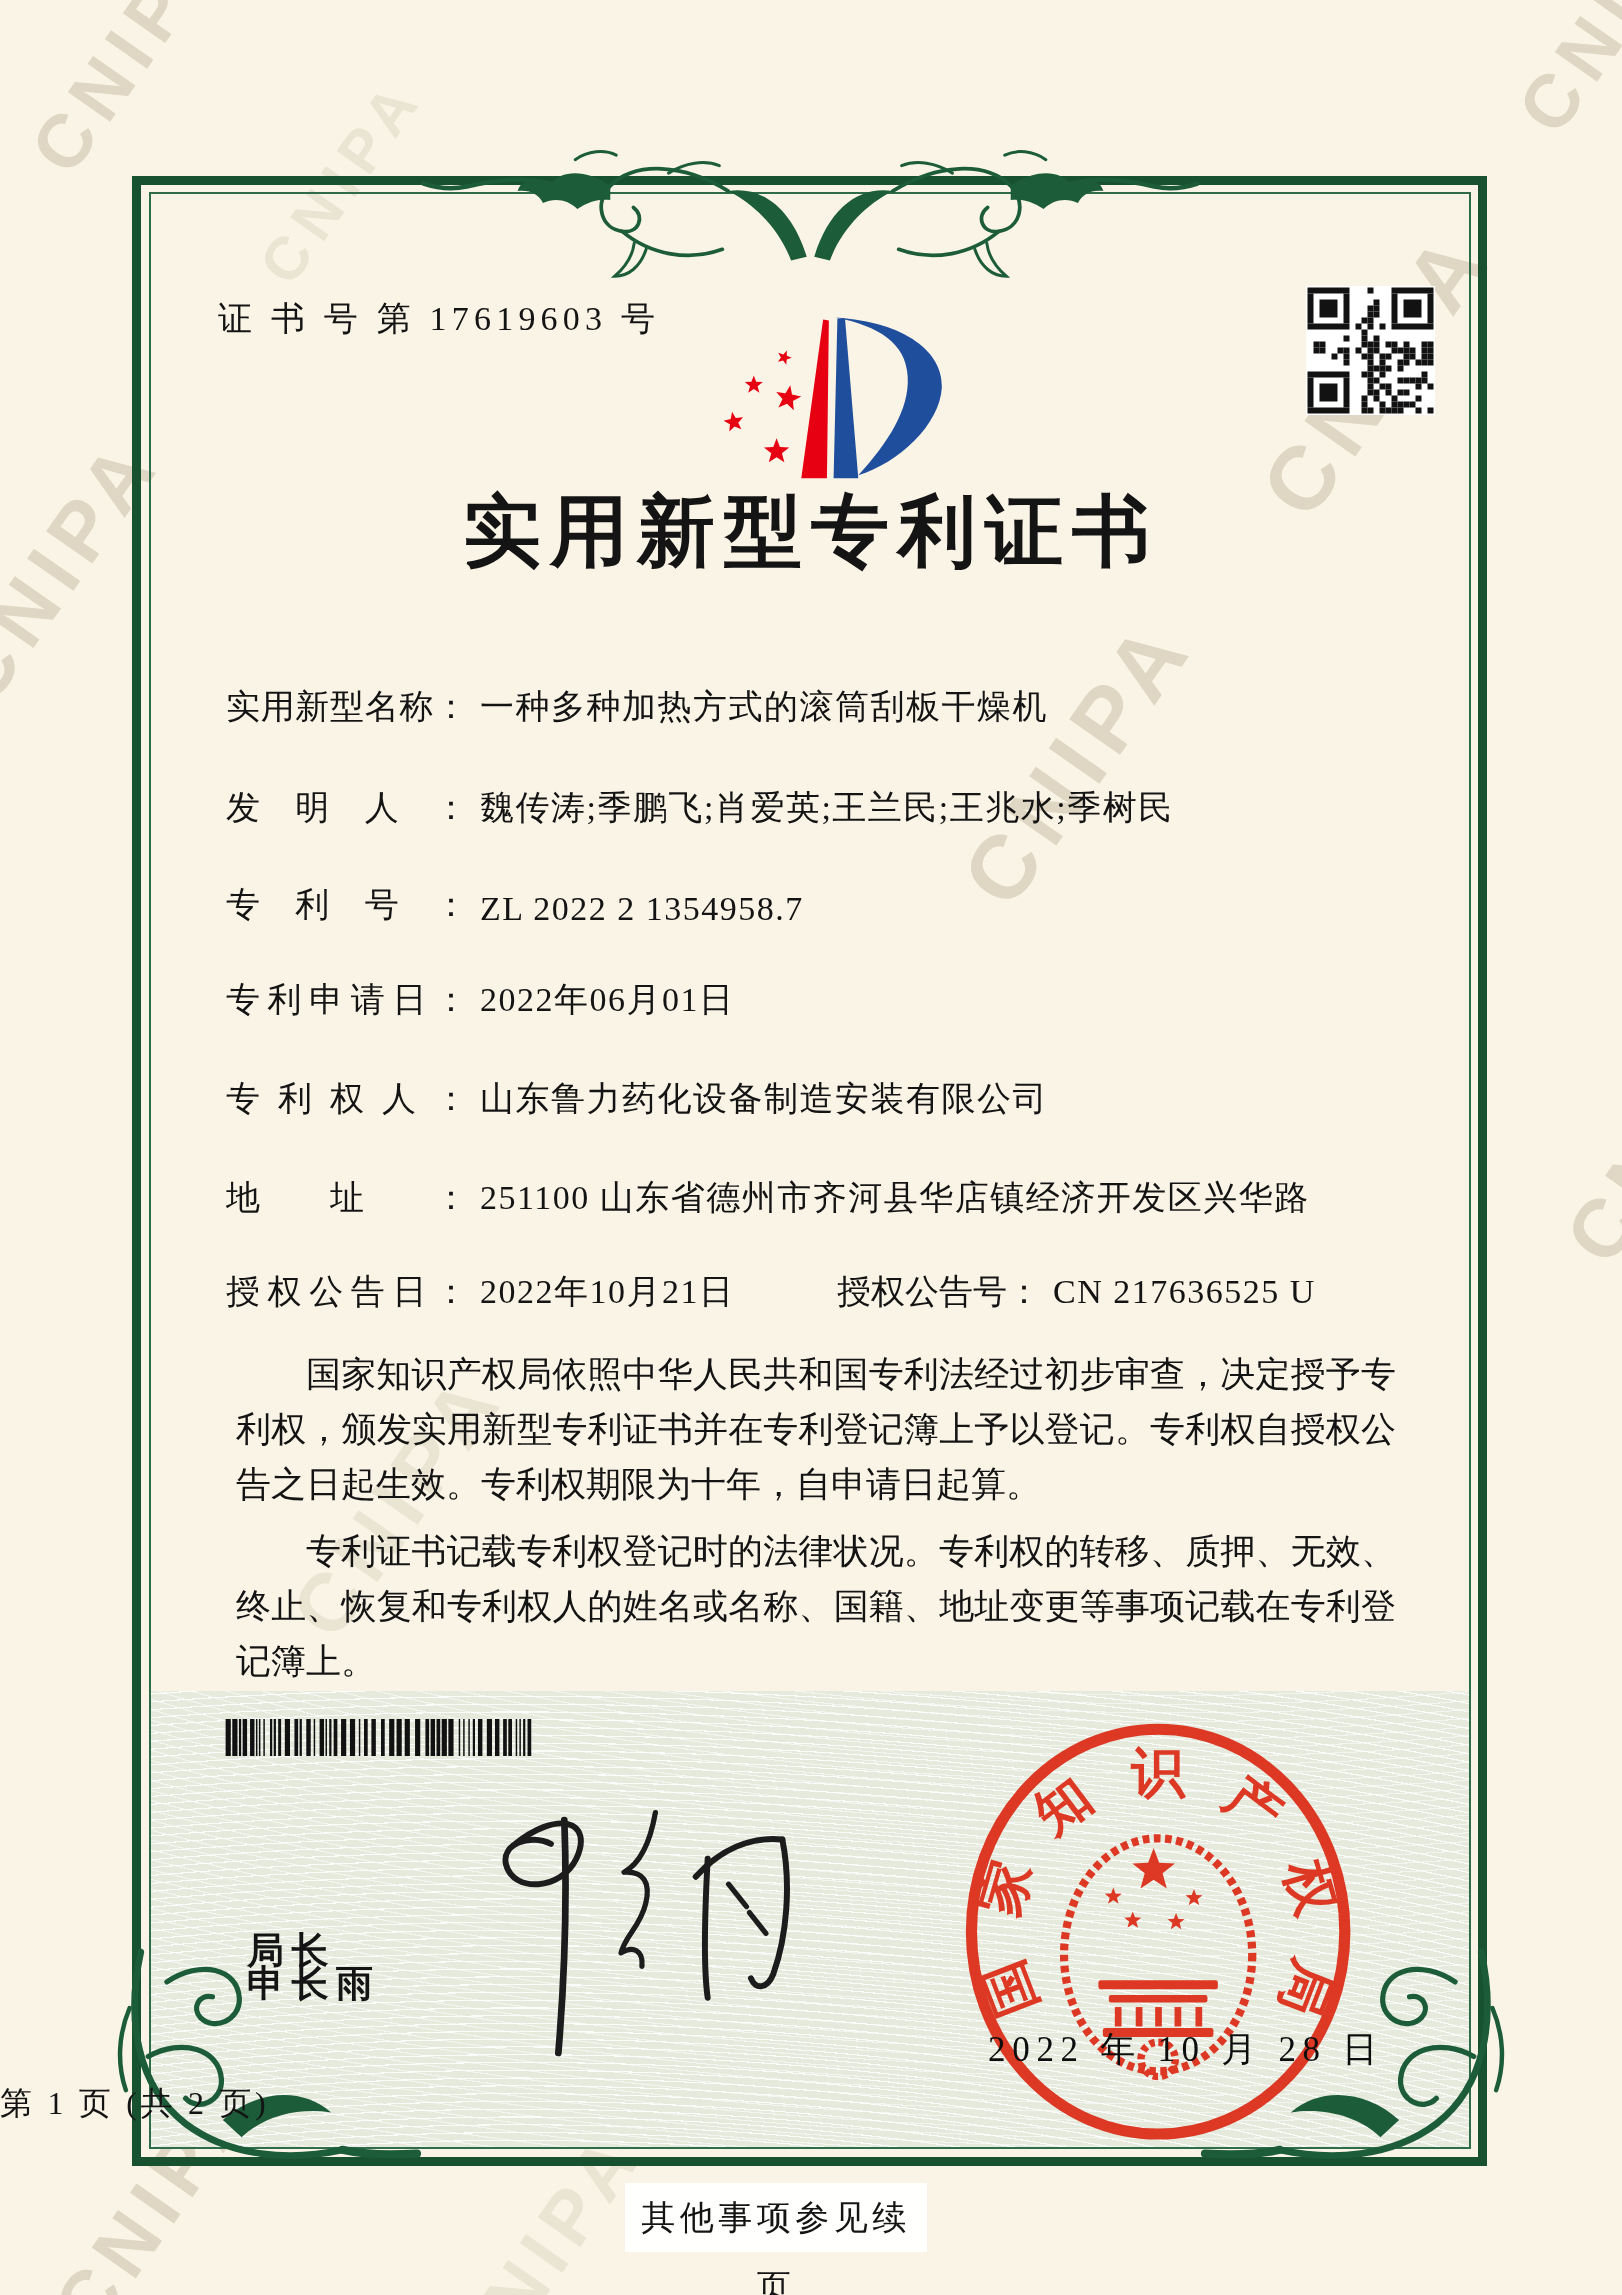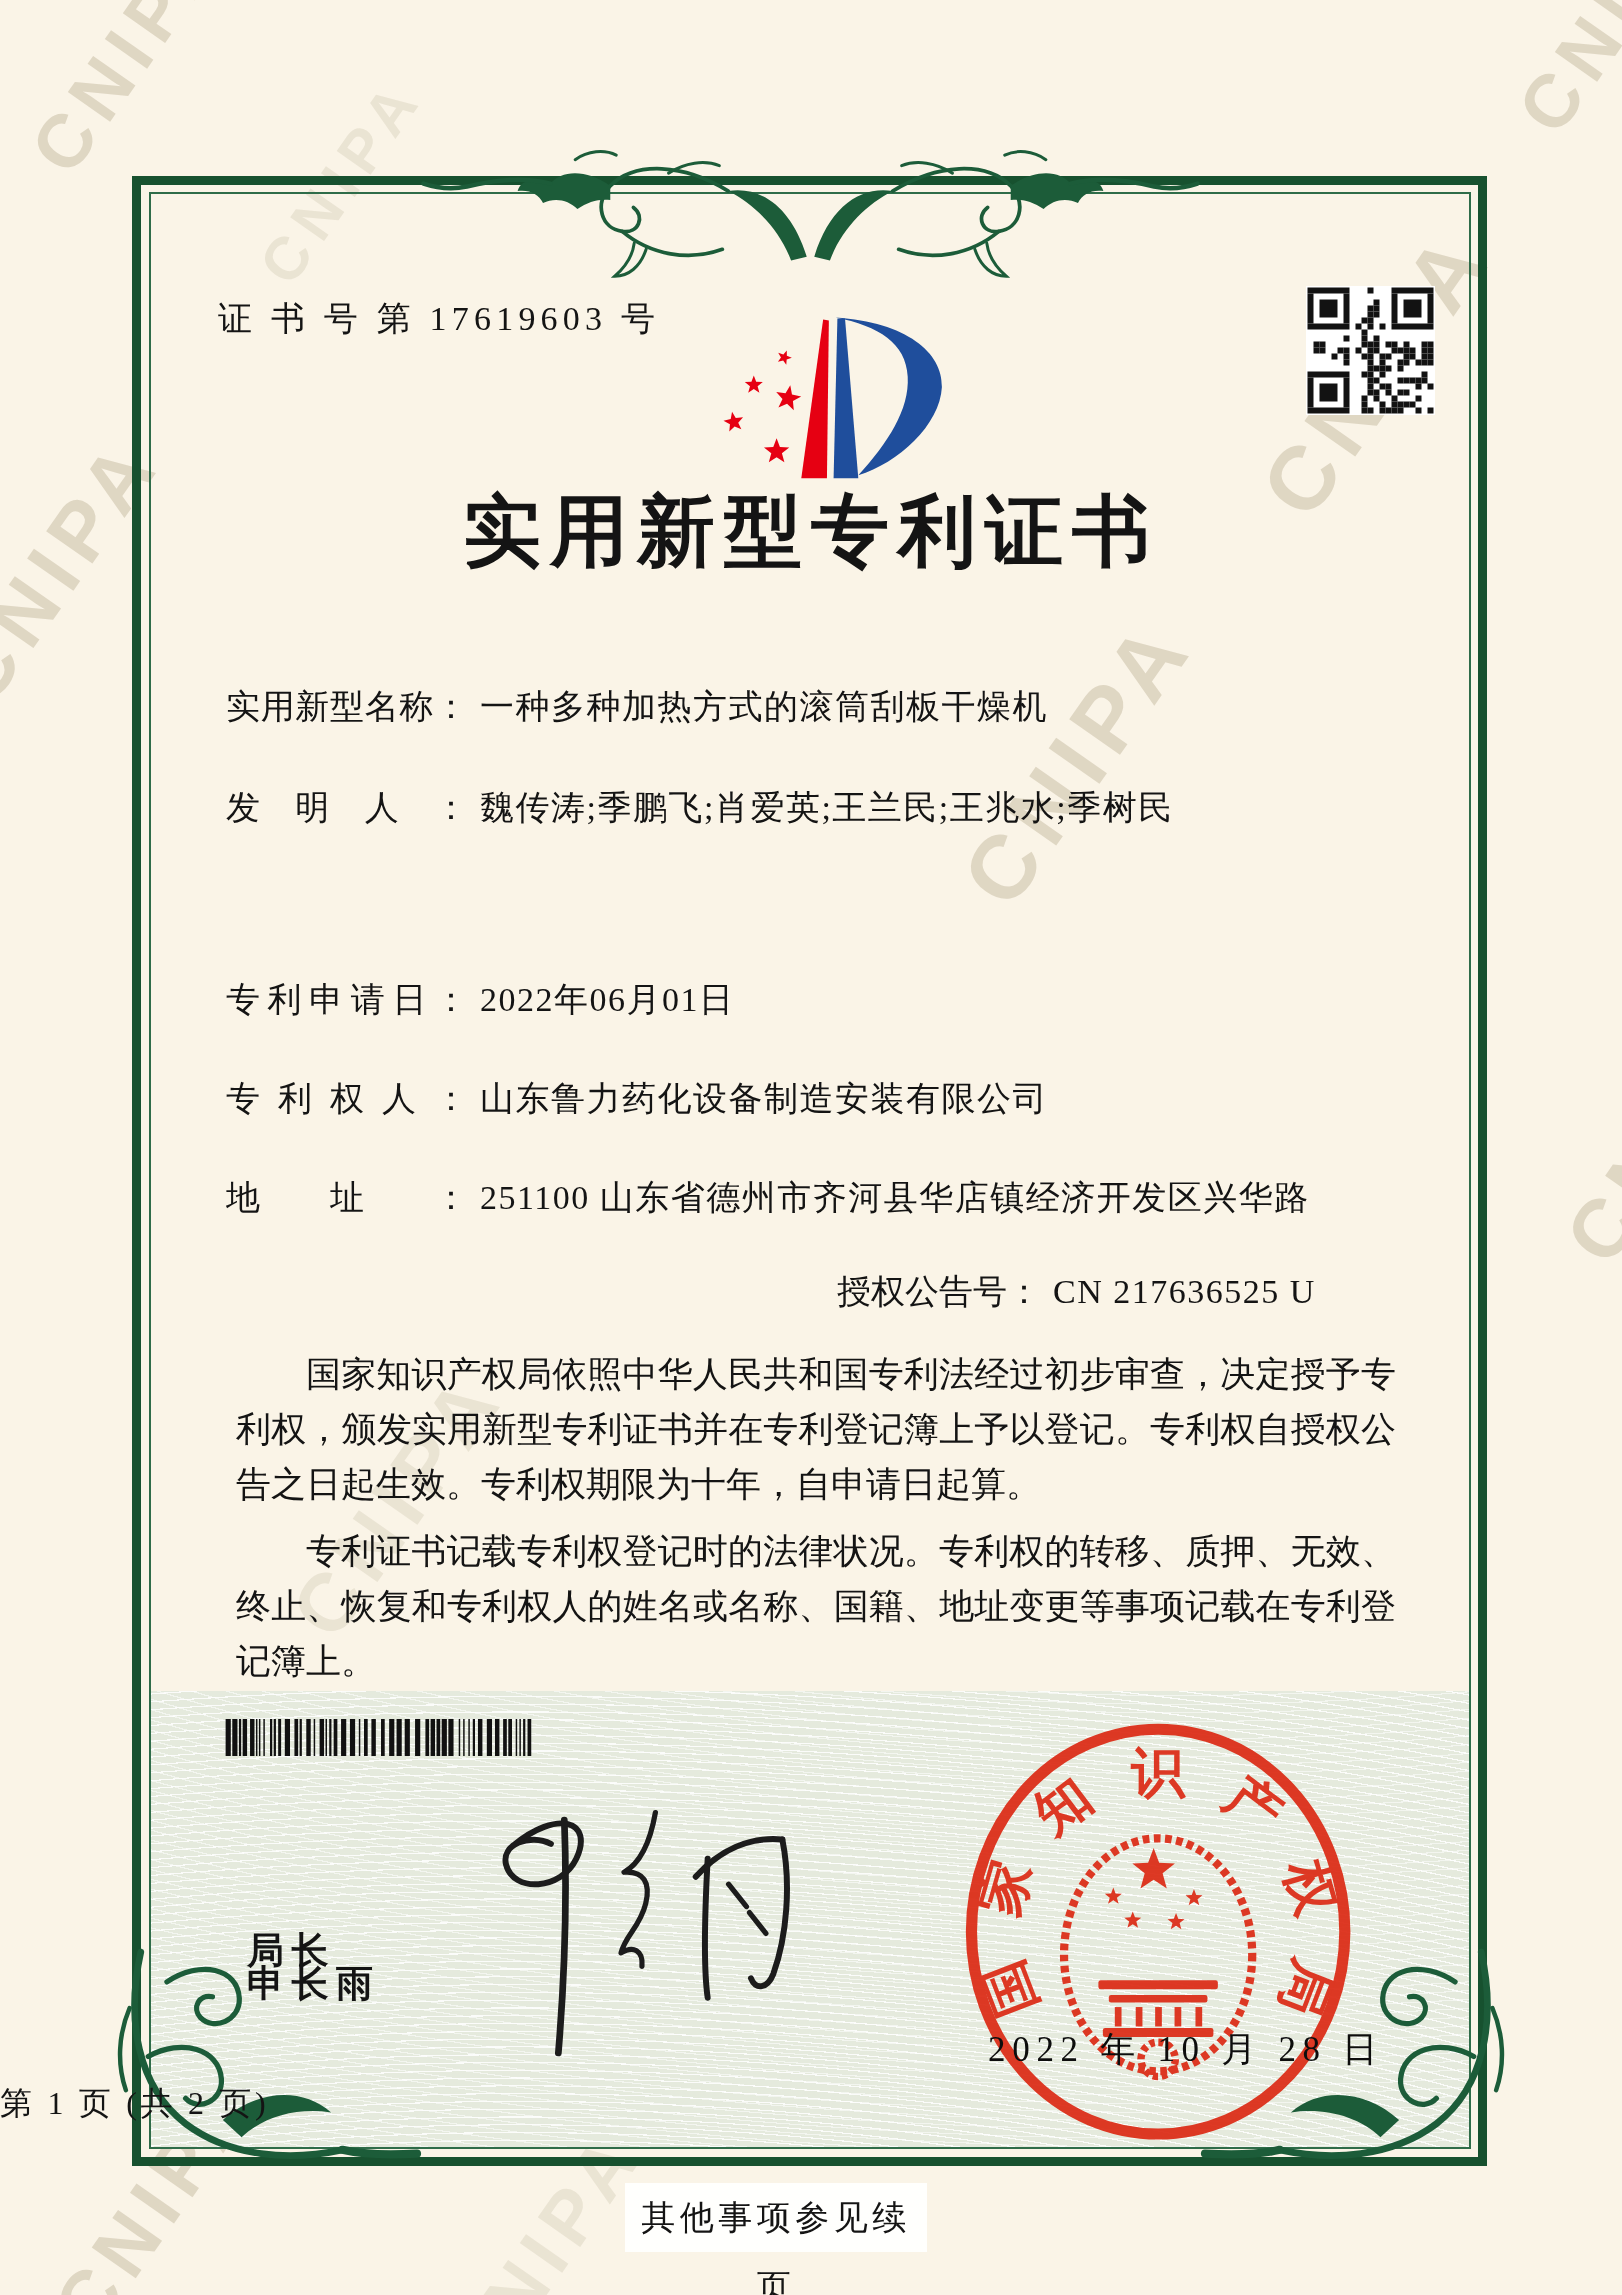--- a/index.html
+++ b/index.html
@@ -282,28 +282,34 @@
   </svg>
 
   <div class="title">实用新型专利证书</div>
 
   <div class="row" style="top:684px;">
     <span class="lbl">实用新型名称：</span><span class="val">一种多种加热方式的滚筒刮板干燥机</span>
   </div>
   <div class="row" style="top:785px;">
     <span class="lbl">发明人：</span><span class="val">魏传涛;季鹏飞;肖爱英;王兰民;王兆水;季树民</span>
   </div>
+  <div class="row" style="top:882px;">
+    <span class="lbl">专利号：</span><span class="val">ZL 2022 2 1354958.7</span>
+  </div>
   <div class="row" style="top:977px;">
     <span class="lbl">专利申请日：</span><span class="val">2022年06月01日</span>
   </div>
   <div class="row" style="top:1076px;">
     <span class="lbl">专利权人：</span><span class="val">山东鲁力药化设备制造安装有限公司</span>
   </div>
   <div class="row" style="top:1175px;">
     <span class="lbl">地址：</span><span class="val">251100 山东省德州市齐河县华店镇经济开发区兴华路</span>
+  </div>
+  <div class="row" style="top:1269px;">
+    <span class="lbl">授权公告日：</span><span class="val">2022年10月21日</span>
   </div>
   <div class="row2" style="top:1269px;">
     <span>授权公告号：</span><span class="val">CN 217636525 U</span>
   </div>
 
   <div class="paras">
     <p>国家知识产权局依照中华人民共和国专利法经过初步审查，决定授予专利权，颁发实用新型专利证书并在专利登记簿上予以登记。专利权自授权公告之日起生效。专利权期限为十年，自申请日起算。</p>
     <p>专利证书记载专利权登记时的法律状况。专利权的转移、质押、无效、终止、恢复和专利权人的姓名或名称、国籍、地址变更等事项记载在专利登记簿上。</p>
   </div>
 

